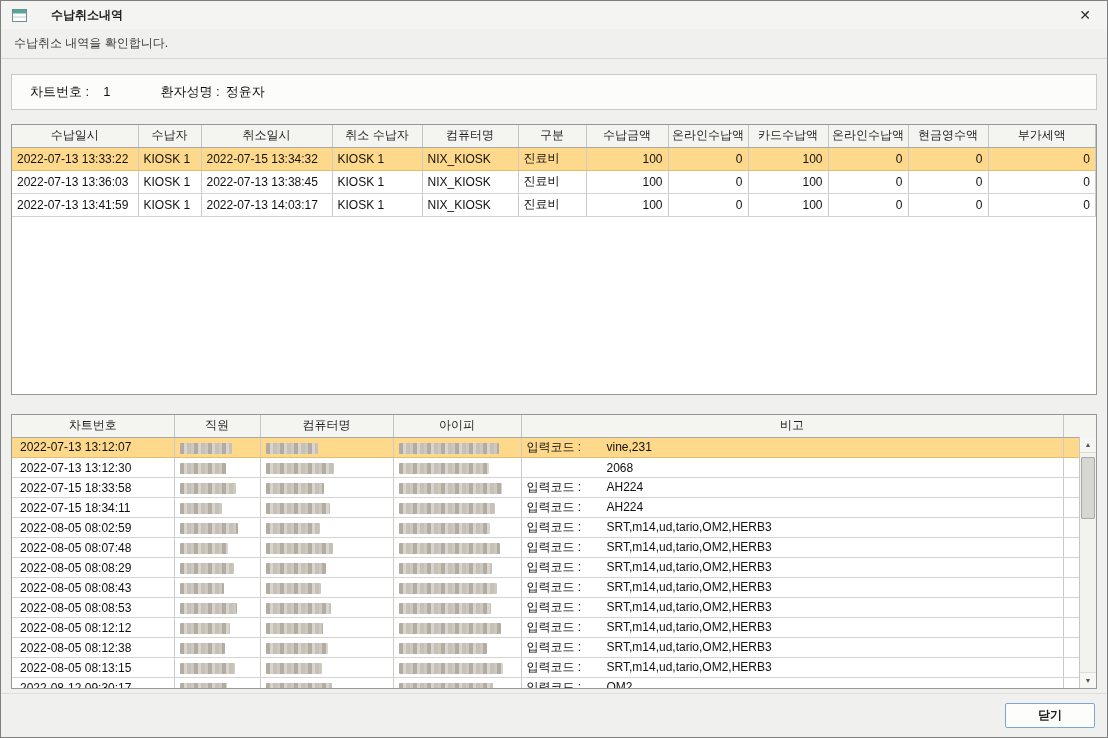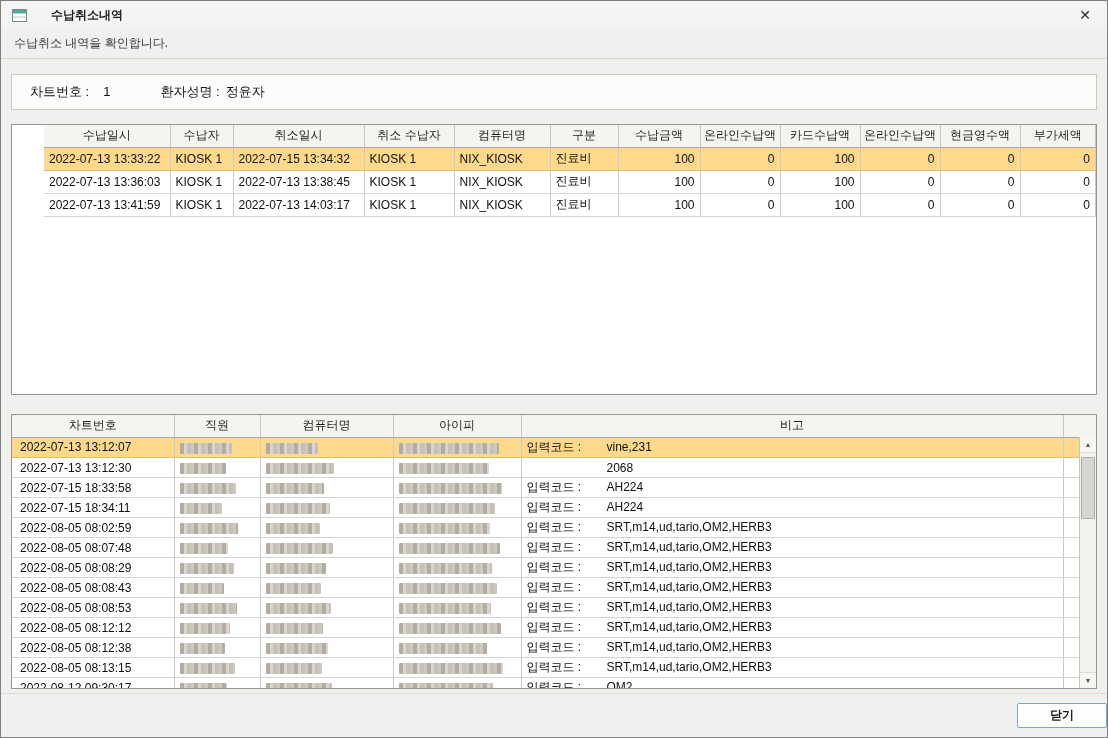--- a/index.html
+++ b/index.html
@@ -22,21 +22,21 @@
   
   .patientbox { margin:15px 10px 0; height:36px; flex:0 0 36px; background:#fcfcfb; border:1px solid #c9c9c6;
                 display:flex; align-items:center; font-size:13px; color:#111; }
   .pi-group { margin-left:18px; }
   .pi-group.name { margin-left:50px; }
   .pi-val { margin-left:14px; }
   .pi-group.name .pi-val { margin-left:6px; }
 
   
   .gridbox { margin:14px 10px 0; background:#fff; border:1px solid #979794; overflow:hidden; position:relative; }
-  .gridbox.top { height:271px; flex:0 0 271px;padding-left:32px; }
+  .gridbox.top { height:271px; flex:0 0 271px; }
   .gridbox.bottom { height:275px; flex:0 0 275px; margin-top:19px; }
 
   table { border-collapse:collapse; table-layout:fixed; width:100%; font-size:12px; }
   th { height:22px; background:#f4f4f0; border-right:1px solid #c6c6c2; border-bottom:1px solid #a9a9a6;
        font-weight:normal; color:#1d1d1d; text-align:center; white-space:nowrap; overflow:hidden; }
   td { height:23px; border-right:1px solid #cbcbc7; border-bottom:1px solid #d3d3cf; padding:0 5px;
        color:#101010; white-space:nowrap; overflow:hidden; }
   td.num { text-align:right; }
   tr.hl td { background:var(--hl,#fed98b); border-bottom-color:#e4bd6c; }
 
@@ -56,21 +56,21 @@
   .vscroll { position:absolute; top:22px; right:0; bottom:0; width:17px; background:#f2f2ef; border-left:1px solid #c6c6c3; }
   .vscroll .arr { position:absolute; left:0; width:100%; height:16px; line-height:16px; font-size:7px;
                   text-align:center; color:#555; background:#f6f6f3; cursor:pointer; }
   .vscroll .arr.up { top:0; border-bottom:1px solid #dddddb; }
   .vscroll .arr.down { bottom:0; border-top:1px solid #dddddb; }
   .vscroll .thumb { position:absolute; left:1px; top:20px; width:14px; height:62px; background:#d6d6d2;
                     border:1px solid #a8a8a5; border-radius:1px; cursor:pointer; }
 
   
   .footer { margin-top:auto; flex:0 0 44px; display:flex; align-items:center; justify-content:flex-end;
-            border-top:1px solid #dddddb; background:#f0f0ee; }
+            padding-right:12px; border-top:1px solid #dddddb; background:#f0f0ee; }
   .btn-close { width:90px; height:25px; font-size:12px; font-weight:bold; color:#1a1a1a;
                background:#fdfdfc; border:1px solid #7ba7d7; border-radius:2px; cursor:pointer;
                font-family:"Liberation Sans","DejaVu Sans",sans-serif; }
 </style>
 </head>
 <body>
 
 <div class="window">
 
   <div class="titlebar">

